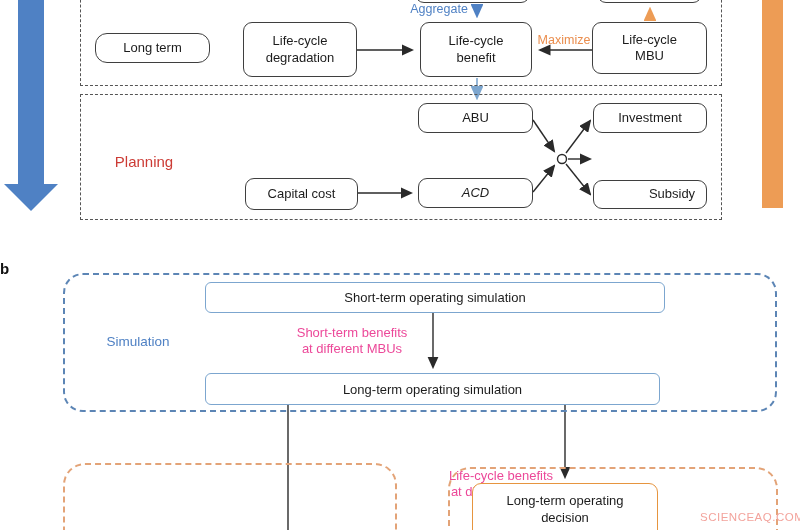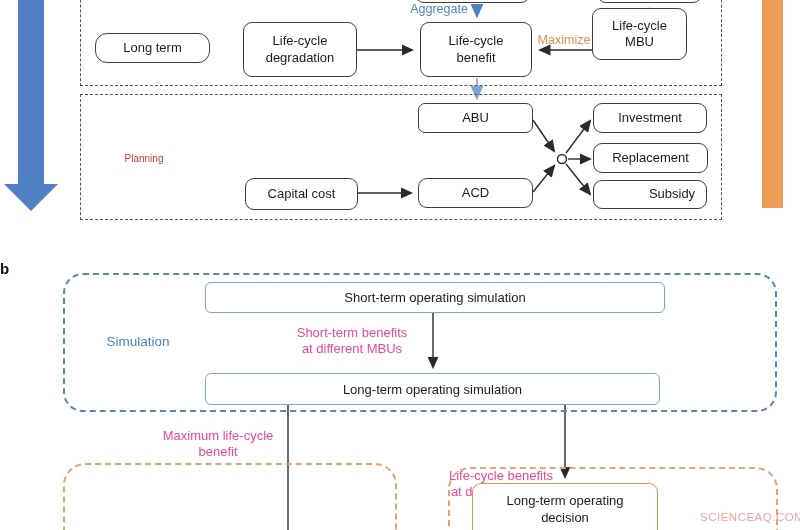--- a/index.html
+++ b/index.html
@@ -45,21 +45,21 @@
   .orangebox{
     position:absolute;display:flex;justify-content:center;
     background:#fff;border:1.8px solid var(--orange-border);border-radius:9px;
     font-size:13px;color:#1c1c1c;text-align:center;line-height:1.3;padding-top:9px;
   }
   .orangebox .txt{max-width:150px;}
 
   .lbl{position:absolute;font-size:13px;color:#ec4899;text-align:center;line-height:1.22;}
   .lbl-aggregate{color:var(--accent-blue);font-size:12.5px;}
   .lbl-maximize{color:#ea8d4d;font-size:12.5px;}
-  .lbl-planning{color:var(--red-label);font-size:10px;}
+  .lbl-planning{color:var(--red-label);font-size:15px;}
   .lbl-simulation{color:var(--accent-blue);font-size:13.5px;}
   .lbl-b{font-weight:bold;font-size:15px;color:#111;}
   .watermark{
     position:absolute;font-size:11.5px;letter-spacing:.5px;color:var(--watermark-pink);
   }
 
   svg .ln{stroke:var(--line-black);stroke-width:1.4;fill:none;}
   svg .ln-blue{stroke:var(--accent-blue);stroke-width:1.6;fill:none;}
   svg .ln-lblue{stroke:var(--light-blue-border);stroke-width:1.6;fill:none;}
   svg .ln-orange{stroke:var(--accent-orange);stroke-width:1.6;fill:none;}
@@ -122,62 +122,58 @@
 
   <div class="nbox" style="left:95px;top:33px;width:115px;height:30px;border-radius:12px;">
     <span class="txt">Long term</span>
   </div>
   <div class="nbox narrow" style="left:243px;top:22px;width:114px;height:55px;justify-content:center;">
     <span class="txt">Life-cycle degradation</span>
   </div>
   <div class="nbox narrow" style="left:420px;top:22px;width:112px;height:55px;">
     <span class="txt">Life-cycle benefit</span>
   </div>
-  <div class="nbox narrow" style="left:592px;top:8px;width:95px;height:52px;">
+  <div class="nbox narrow" style="left:592px;top:22px;width:115px;height:52px;">
     <span class="txt">Life-cycle MBU</span>
   </div>
 
   <div class="lbl lbl-aggregate" style="left:406px;top:2px;width:66px;">Aggregate</div>
   <div class="lbl lbl-maximize" style="left:534px;top:33px;width:60px;">Maximize</div>
   <div class="lbl lbl-planning" style="left:114px;top:153px;width:60px;">Planning</div>
 
-  <div class="nbox" style="left:418px;top:103px;width:115px;height:30px;border-radius:7px;">
+  <div class="nbox" style="left:418px;top:103px;width:115px;height:30px;">
     <span class="txt">ABU</span>
   </div>
-  <div class="nbox" style="left:418px;top:178px;width:115px;height:30px;">
+  <div class="nbox" style="left:418px;top:178px;width:115px;height:30px;font-style:italic;">
     <span class="txt">ACD</span>
   </div>
   <div class="nbox" style="left:245px;top:178px;width:113px;height:32px;">
     <span class="txt">Capital cost</span>
   </div>
   <div class="nbox" style="left:593px;top:103px;width:114px;height:30px;">
     <span class="txt">Investment</span>
-  </div>
-  <div class="nbox" style="left:593px;top:143px;width:115px;height:30px;">
-    <span class="txt">Replacement</span>
   </div>
   <div class="nbox" style="left:593px;top:180px;width:114px;height:29px;padding-left:44px;">
     <span class="txt">Subsidy</span>
   </div>
 
   <div class="lbl lbl-b" style="left:0px;top:260px;width:14px;text-align:left;">b</div>
 
   <div class="dashB-blue" style="left:63px;top:273px;width:714px;height:139px;"></div>
 
   <div class="lbl lbl-simulation" style="left:93px;top:334px;width:90px;">Simulation</div>
 
   <div class="bluebox" style="left:205px;top:282px;width:460px;height:31px;">
     <span class="txt">Short-term operating simulation</span>
   </div>
   <div class="bluebox" style="left:205px;top:373px;width:455px;height:32px;">
     <span class="txt">Long-term operating simulation</span>
   </div>
 
   <div class="lbl" style="left:293px;top:325px;width:118px;">Short-term benefits at different MBUs</div>
-  <div class="lbl" style="left:159px;top:428px;width:118px;">Maximum life-cycle benefit</div>
   <div class="lbl" style="left:442px;top:427px;width:118px;margin-top:41px;">Life-cycle benefits at different MBUs</div>
 
   <div class="dashB-orange" style="left:63px;top:463px;width:334px;height:110px;"></div>
   <div class="dashB-orange" style="left:448px;top:467px;width:330px;height:106px;"></div>
 
   <div class="orangebox" style="left:472px;top:483px;width:186px;height:90px;">
     <span class="txt">Long-term operating decision</span>
   </div>
 
   <div class="watermark" style="left:700px;top:511px;">SCIENCEAQ.COM</div>

